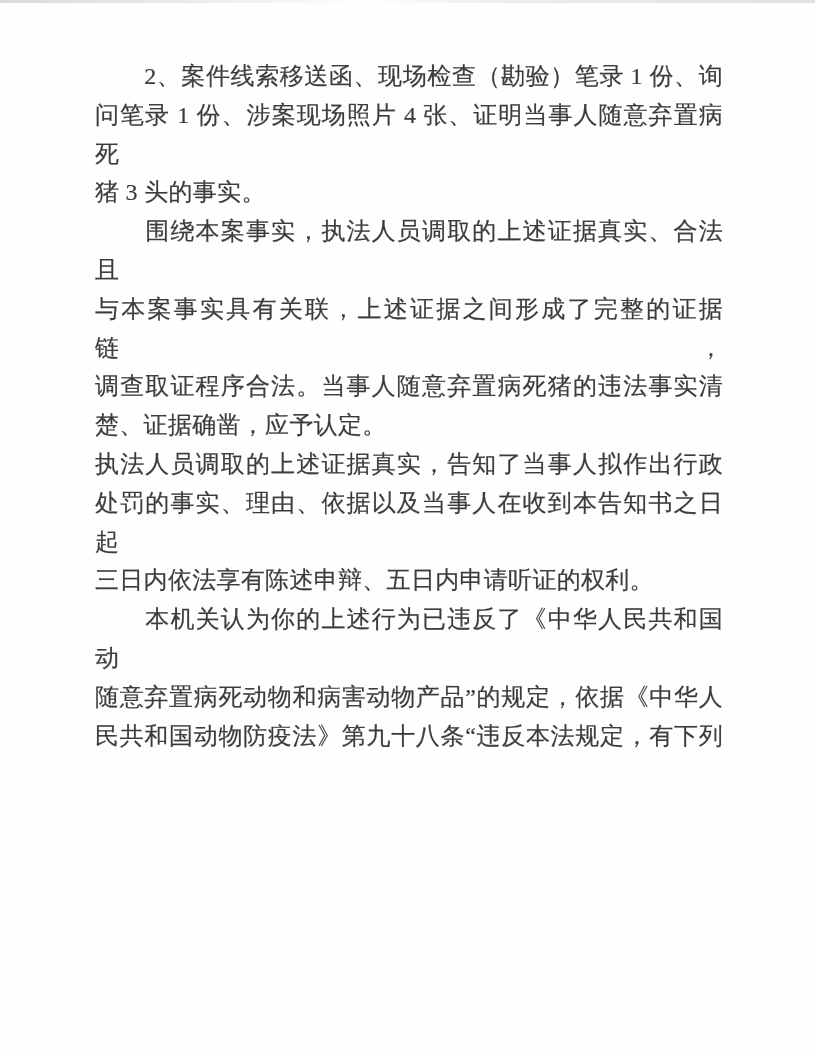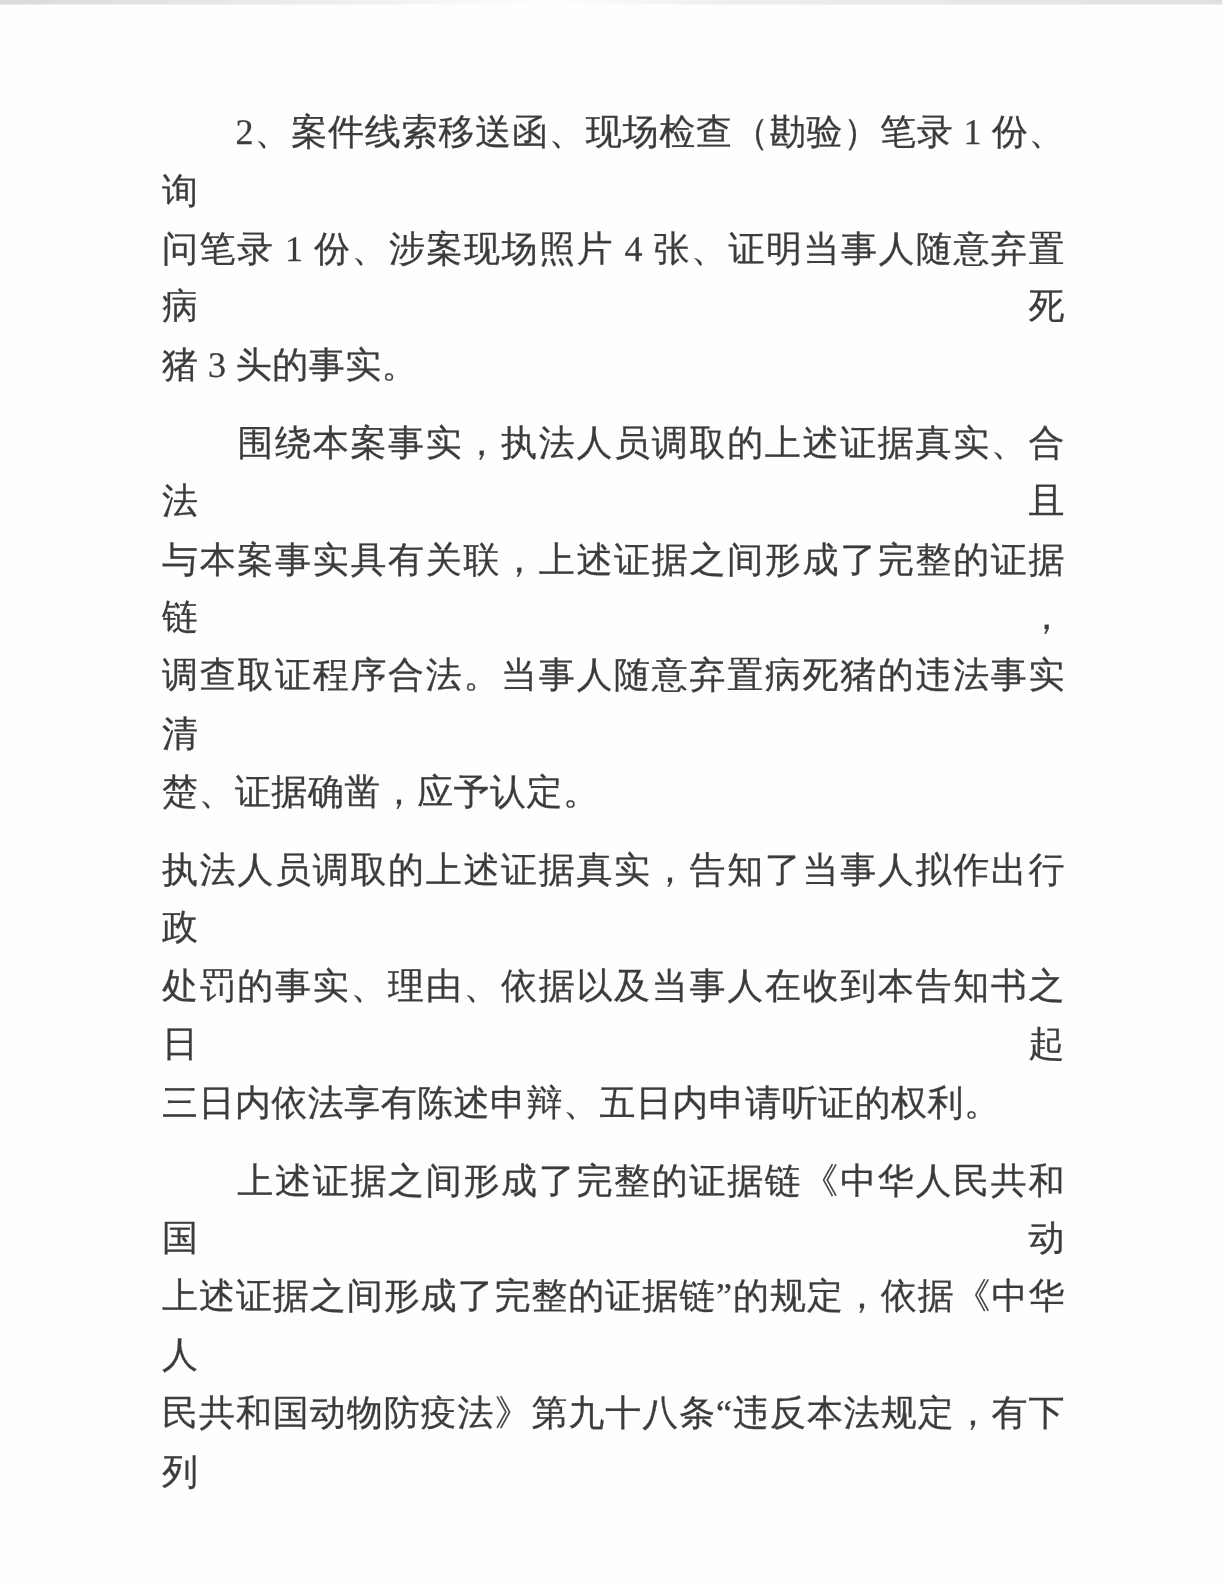--- a/index.html
+++ b/index.html
@@ -32,21 +32,21 @@
     left: 95px;
     top: 57px;
     width: 628px;
     color: #3b3b3b;
     font-size: 24px;
     line-height: 38.8px;
     letter-spacing: 0.3px;
     -webkit-text-stroke: 0.2px #4a4a4a;
   }
   .para {
-    margin: 13px;
+    margin: 0;
     padding: 0;
   }
   .line {
     display: block;
     white-space: pre-wrap;
     text-align: justify;
   }
   
   .line.j {
     text-align: justify;
@@ -75,20 +75,20 @@
       <span class="line">楚、证据确凿，应予认定。</span>
     </p>
 
     <p class="para">
       <span class="line j">执法人员调取的上述证据真实，告知了当事人拟作出行政</span>
       <span class="line j">处罚的事实、理由、依据以及当事人在收到本告知书之日起</span>
       <span class="line">三日内依法享有陈述申辩、五日内申请听证的权利。</span>
     </p>
 
     <p class="para">
-      <span class="line j">　　上述证据之间形成了完整的证据链《中华人民共和国动</span>
-      <span class="line j">上述证据之间形成了完整的证据链”的规定，依据《中华人</span>
+      <span class="line j">　　本机关认为你的上述行为已违反了《中华人民共和国动</span>
+      <span class="line j">随意弃置病死动物和病害动物产品”的规定，依据《中华人</span>
       <span class="line j">民共和国动物防疫法》第九十八条“违反本法规定，有下列</span>
 
     </p>
 
   </div>
 </div>
 
 </body></html>

